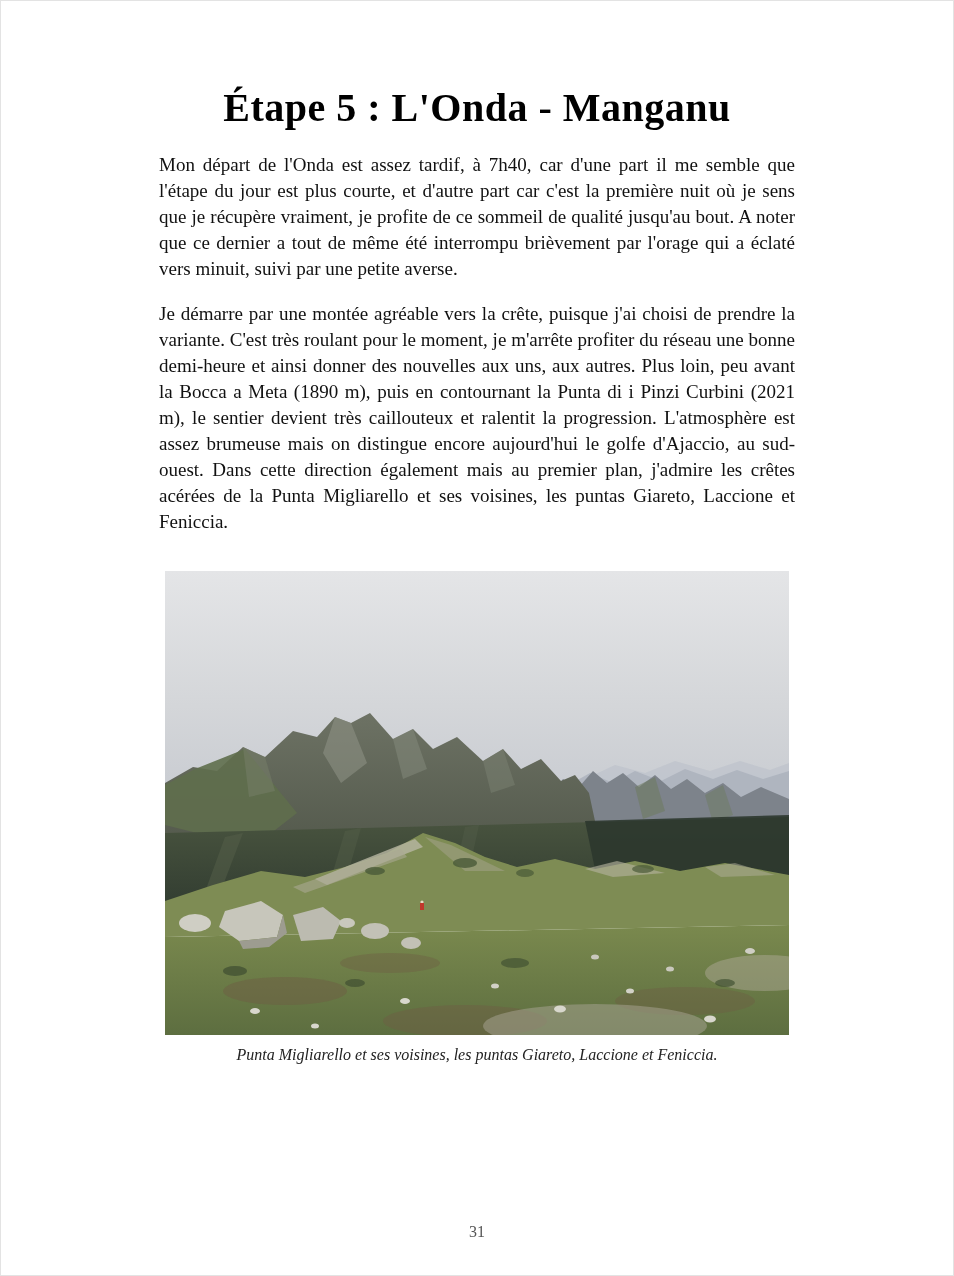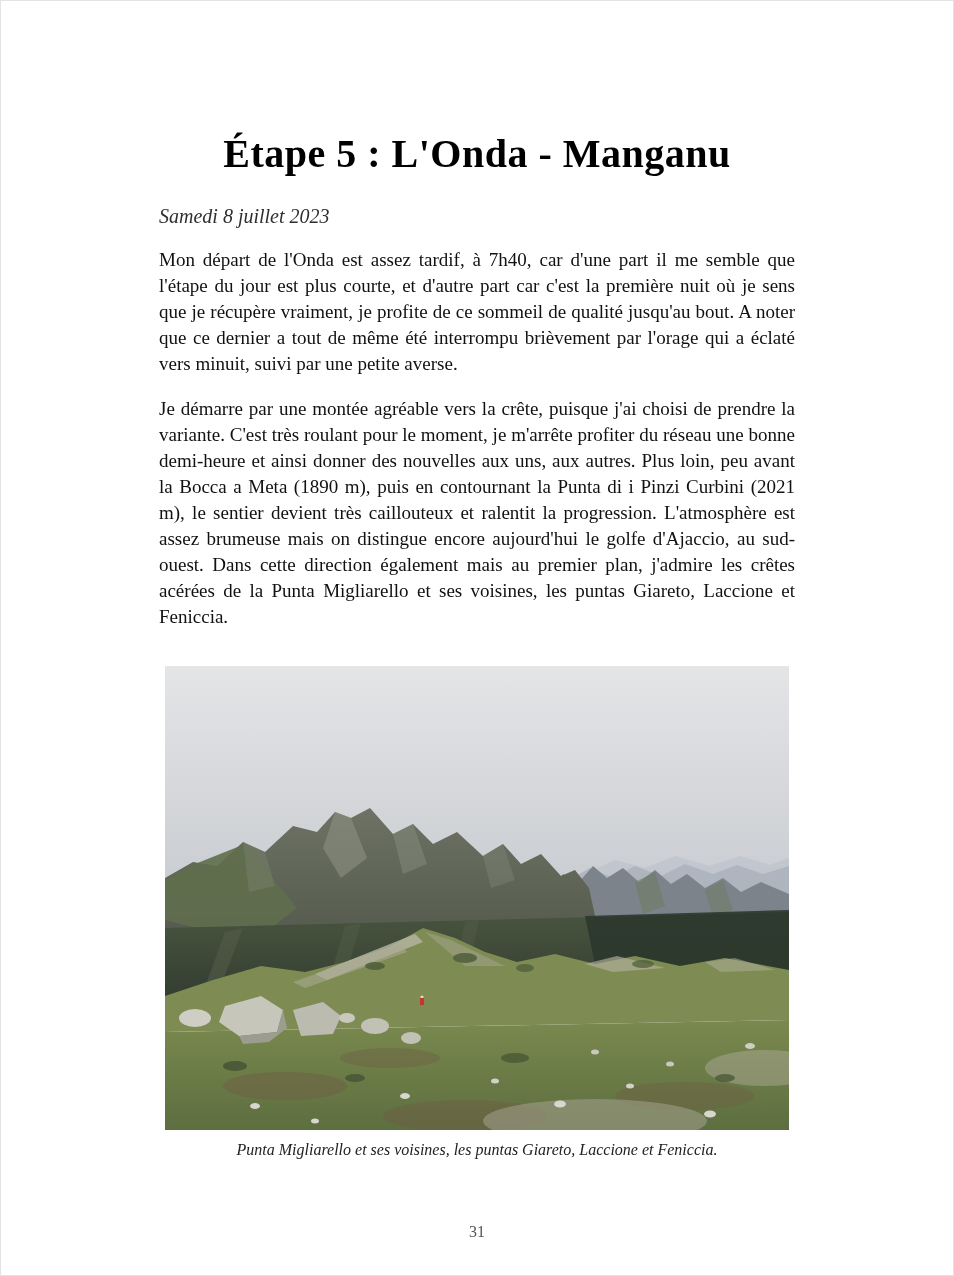--- a/index.html
+++ b/index.html
@@ -12,22 +12,22 @@
     box-sizing: border-box;
     border: 1px solid #e3e3e3;
     font-family: "Liberation Serif", serif;
     color: #1a1a1a;
     overflow: hidden;
   }
   .content {
     padding: 0 158px;
   }
   h1.title {
-    margin: 8px;
-    padding-top: 120px;
+    margin: 0;
+    padding-top: 82px;
     text-align: center;
     font-size: 40px;
     line-height: 1.25;
     font-weight: bold;
     color: #000000;
     letter-spacing: 0.5px;
   }
   .date-line {
     margin-top: 26px;
     font-style: italic;
@@ -73,21 +73,20 @@
   }
 </style>
 </head>
 <body>
 
 <div class="page">
   <div class="content">
 
     <h1 class="title">Étape 5 : L'Onda - Manganu</h1>
 
-    <div class="date-line">Samedi 8 juillet 2023</div>
 
     <p class="body-par">Mon départ de l'Onda est assez tardif, à 7h40, car d'une part il me semble que l'étape du jour est plus courte, et d'autre part car c'est la première nuit où je sens que je récupère vraiment, je profite de ce sommeil de qualité jusqu'au bout. A noter que ce dernier a tout de même été interrompu brièvement par l'orage qui a éclaté vers minuit, suivi par une petite averse.</p>
 
     <p class="body-par">Je démarre par une montée agréable vers la crête, puisque j'ai choisi de prendre la variante. C'est très roulant pour le moment, je m'arrête profiter du réseau une bonne demi-heure et ainsi donner des nouvelles aux uns, aux autres. Plus loin, peu avant la Bocca a Meta (1890 m), puis en contournant la Punta di i Pinzi Curbini (2021 m), le sentier devient très caillouteux et ralentit la progression. L'atmosphère est assez brumeuse mais on distingue encore aujourd'hui le golfe d'Ajaccio, au sud-ouest. Dans cette direction également mais au premier plan, j'admire les crêtes acérées de la Punta Migliarello et ses voisines, les puntas Giareto, Laccione et Feniccia.</p>
 
     <figure class="photo-figure">
       <div class="photo-frame">
         
         <svg width="624" height="464" viewBox="0 0 624 464" xmlns="http://www.w3.org/2000/svg">
           <defs>

